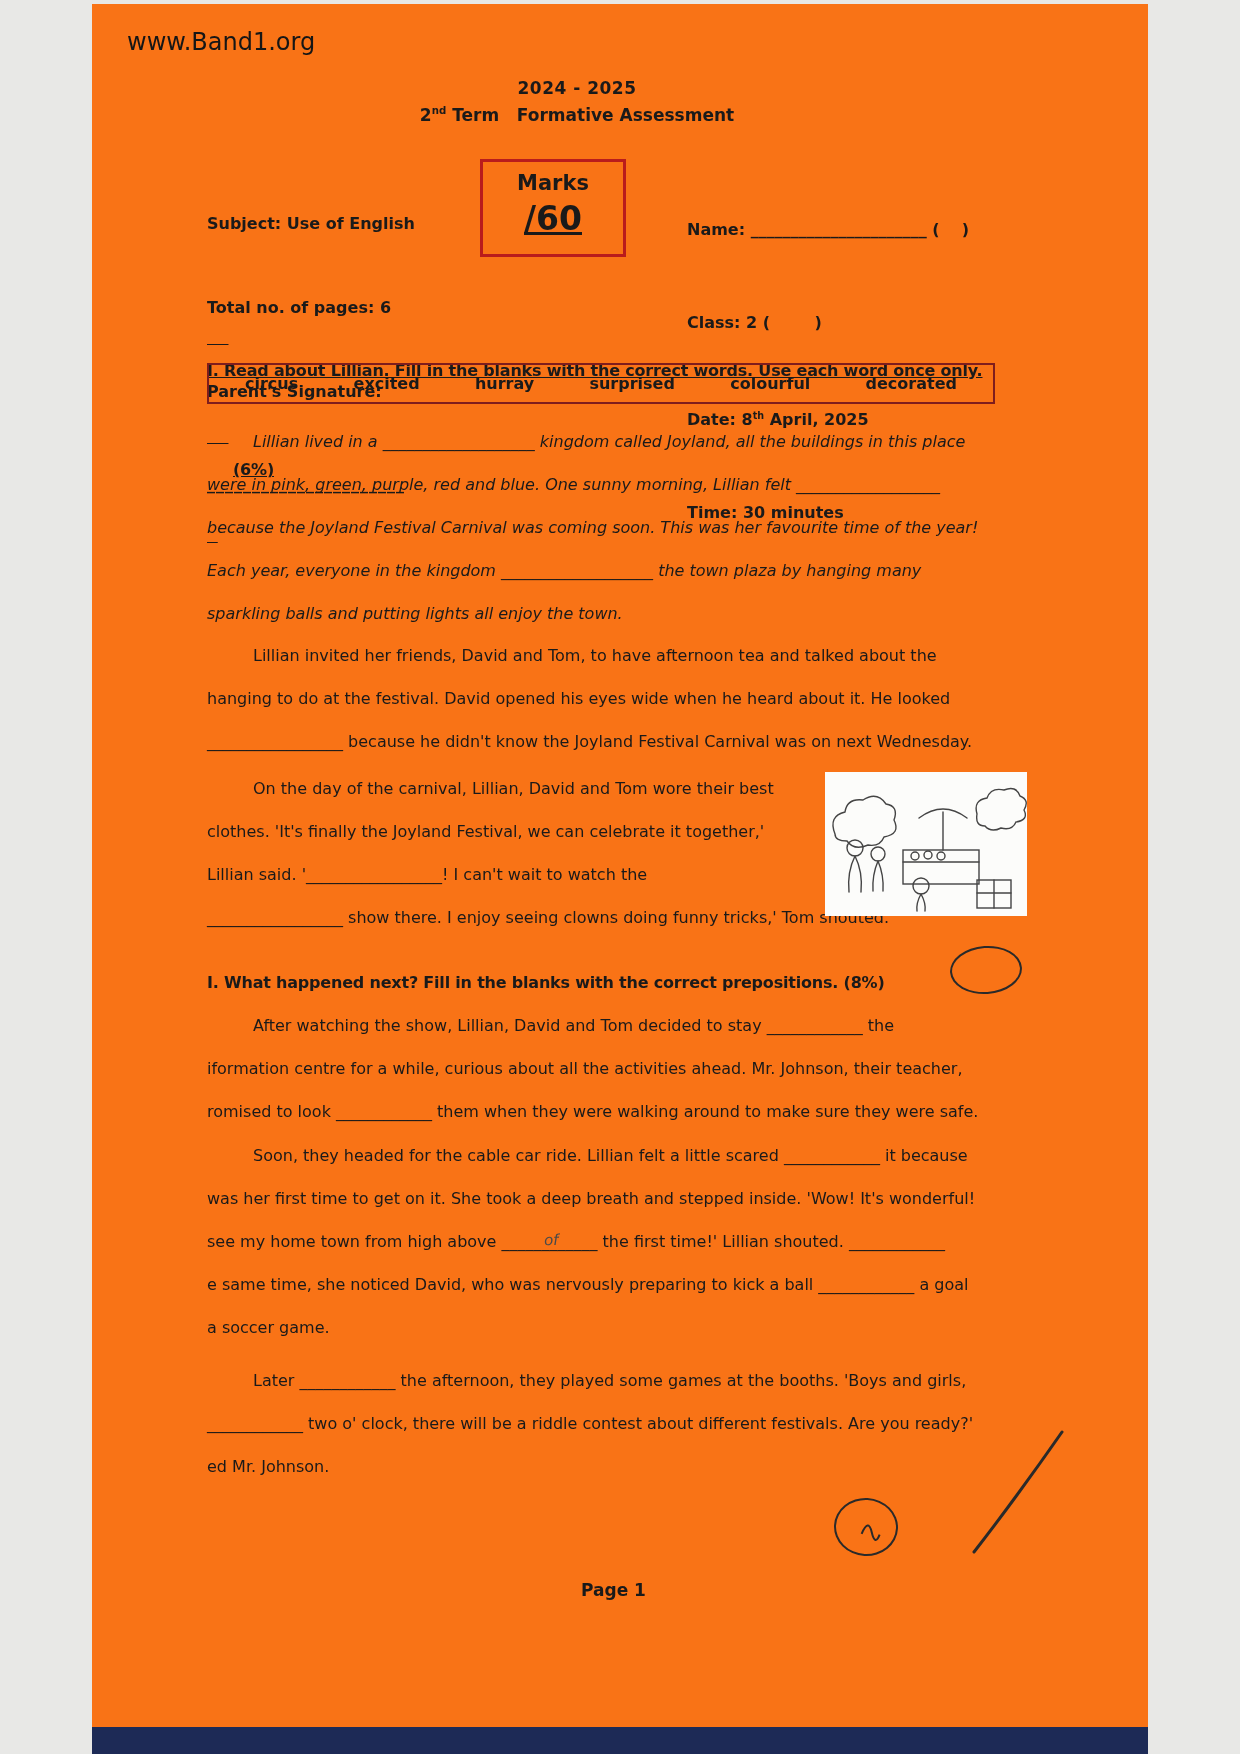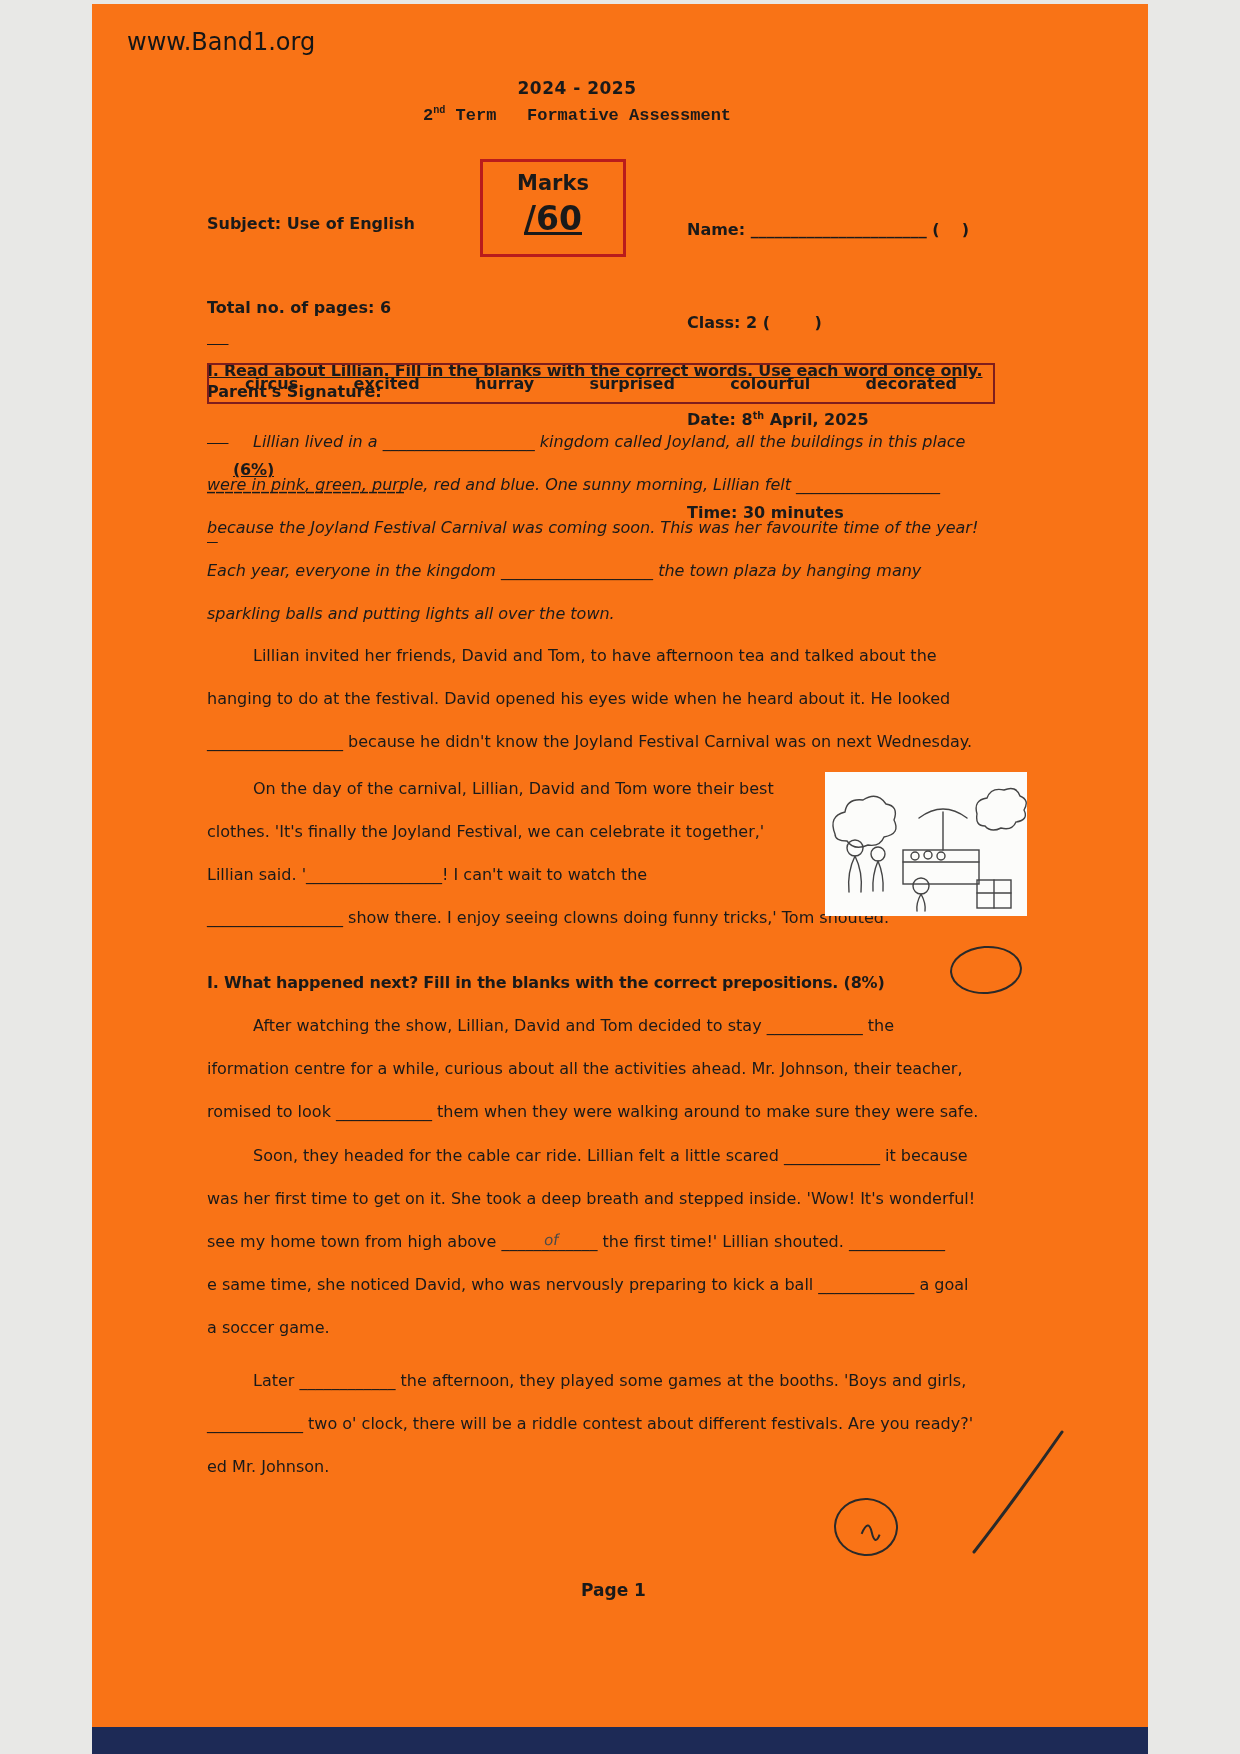--- a/index.html
+++ b/index.html
@@ -5,21 +5,21 @@
   html,body{margin:0;padding:0;background:#e8e8e6;}
   .page{
     position:relative;width:1056px;height:1754px;margin:4px auto;
     background:#f97316;color:#1a1a1a;overflow:hidden;
     font-family:"DejaVu Sans","Liberation Sans",sans-serif;
   }
   sup{font-size:0.6em;vertical-align:super;}
   .watermark{position:absolute;left:35px;top:24px;font-size:24px;font-weight:500;color:#161616;}
   .header{position:absolute;left:105px;top:74px;width:760px;text-align:center;font-weight:bold;}
   .header .year{font-size:17px;letter-spacing:0.5px;}
-  .header .term-line{font-size:17px;margin-top:7px;white-space:pre;font-family:Liberation Mono, monospace;}
+  .header .term-line{font-size:17px;margin-top:7px;white-space:pre;}
   .info-left{position:absolute;left:115px;top:150px;font-size:16px;font-weight:bold;line-height:28px;white-space:pre;}
   .info-left .sig-line{margin-top:9px;letter-spacing:1px;}
   .marks-box{position:absolute;left:388px;top:155px;width:146px;height:98px;border:3px solid #b91c1c;text-align:center;box-sizing:border-box;}
   .marks-label{font-size:21px;font-weight:bold;margin-top:9px;}
   .marks-value{font-size:33px;font-weight:bold;margin-top:4px;text-decoration:underline;}
   .info-right{position:absolute;left:595px;top:148px;font-size:16px;font-weight:bold;line-height:31px;white-space:pre;}
   .sec-heading{position:absolute;left:115px;width:826px;font-size:16px;font-weight:bold;line-height:33px;letter-spacing:-0.2px;white-space:pre;}
   .s1h{top:284px;text-decoration:underline;}
   .s1h .pct{padding-left:26px;}
   .s2h{top:962px;}
@@ -91,21 +91,21 @@
       <span class="wb-word">surprised</span>
       <span class="wb-word">colourful</span>
       <span class="wb-word">decorated</span>
     </div>
 
   <div class="para p1">
       <div class="line">Lillian lived in a ___________________ kingdom called Joyland, all the buildings in this place</div>
       <div class="line">were in pink, green, purple, red and blue. One sunny morning, Lillian felt __________________</div>
       <div class="line">because the Joyland Festival Carnival was coming soon. This was her favourite time of the year!</div>
       <div class="line">Each year, everyone in the kingdom ___________________ the town plaza by hanging many</div>
-      <div class="line">sparkling balls and putting lights all over the town.</div>
+      <div class="line">sparkling balls and putting lights all enjoy the town.</div>
     </div>
 
   <div class="para p2">
       <div class="line">Lillian invited her friends, David and Tom, to have afternoon tea and talked about the</div>
       <div class="line">hanging to do at the festival. David opened his eyes wide when he heard about it. He looked</div>
       <div class="line">_________________ because he didn't know the Joyland Festival Carnival was on next Wednesday.</div>
     </div>
 
   <div class="para p3">
       <div class="line">On the day of the carnival, Lillian, David and Tom wore their best</div>

